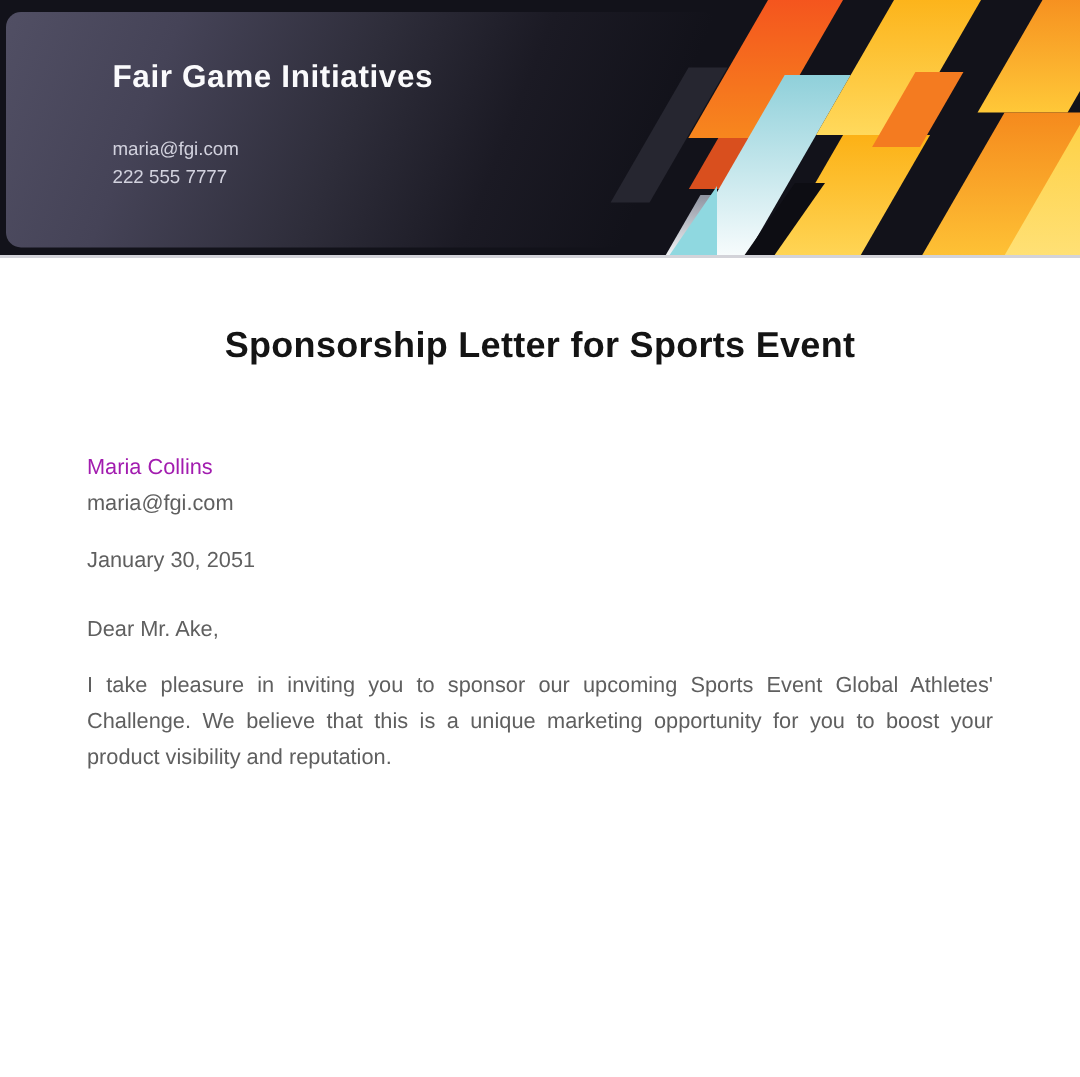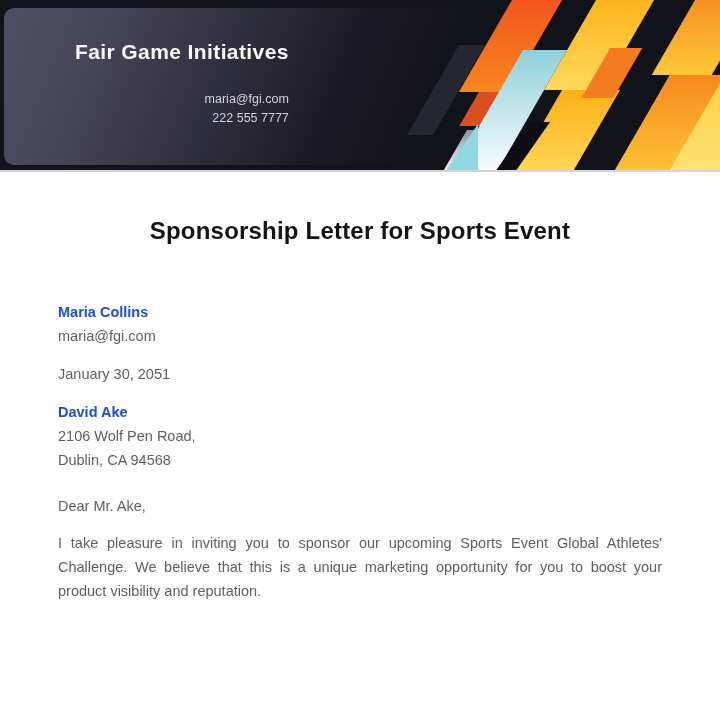--- a/index.html
+++ b/index.html
@@ -36,21 +36,20 @@
   .letterhead-graphic {
     position: absolute;
     right: 0; top: 0;
     width: 320px; height: 172px;
     z-index: 2;
   }
   .letterhead-text {
     position: absolute;
     left: 75px; top: 40px;
     z-index: 3;
-    text-align: right;
   }
   .company-name {
     color: #fafafc;
     font-size: 21px;
     font-weight: 700;
     letter-spacing: 0.4px;
   }
   .contact-block {
     margin-top: 26px;
     color: #d2d2de;
@@ -70,22 +69,22 @@
     padding-top: 44px;
     text-align: center;
     font-size: 24px;
     line-height: 30px;
     font-weight: 700;
     color: #141414;
     letter-spacing: 0.2px;
   }
   .sender-block { margin-top: 54px; }
   .person-name {
-    font-weight: 700;
-    color: #1d4ed8;
+    font-weight: 400;
+    color: #a21caf;
   }
   .date-line { margin-top: 14px; }
   .recipient-block { margin-top: 14px; }
   .salutation { margin-top: 22px; }
   .body-paragraph {
     margin-top: 13px;
     text-align: justify;
   }
 </style>
 </head>
@@ -153,24 +152,19 @@
 
     <h1 class="letter-title">Sponsorship Letter for Sports Event</h1>
 
     <div class="sender-block">
       <p class="person-name">Maria Collins</p>
       <p>maria@fgi.com</p>
     </div>
 
     <p class="date-line">January 30, 2051</p>
 
-    <div class="recipient-block">
-      <p class="person-name">David Ake</p>
-      <p>2106 Wolf Pen Road,</p>
-      <p>Dublin, CA 94568</p>
-    </div>
 
     <p class="salutation">Dear Mr. Ake,</p>
 
     <p class="body-paragraph">I take pleasure in inviting you to sponsor our upcoming Sports Event Global Athletes' Challenge. We believe that this is a unique marketing opportunity for you to boost your product visibility and reputation.</p>
 
   </main>
 </div>
 
 </body></html>

